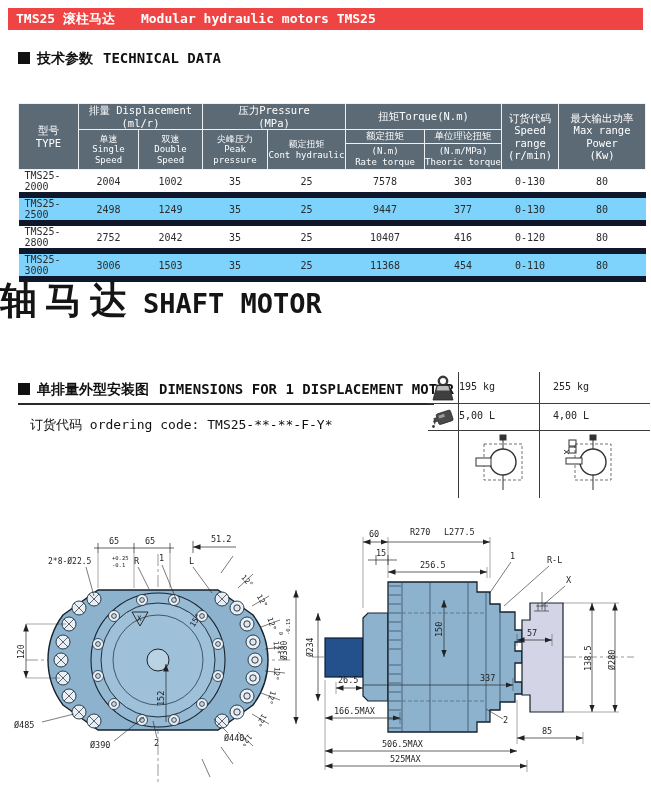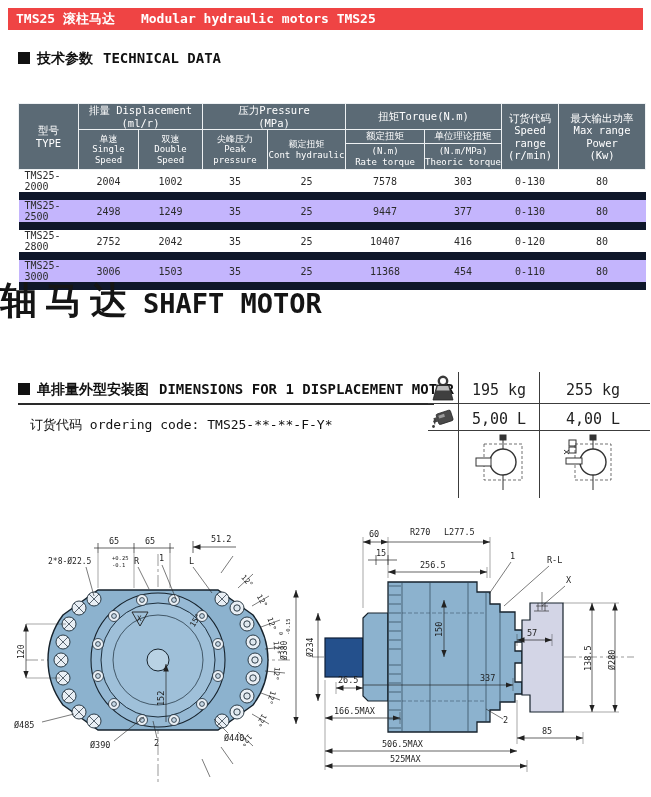--- a/index.html
+++ b/index.html
@@ -15,34 +15,34 @@
   .sq{display:inline-block;width:12px;height:12px;background:#111;margin-right:7px;vertical-align:-1px;}
   .sec .en{margin-left:10px;font-weight:bold;}
   .rule{height:2px;background:#2a2a2a;}
   
   table.spec{border-collapse:collapse;table-layout:fixed;width:627px;font-size:10px;}
   table.spec th{background:#5b6a75;color:#fff;font-weight:normal;border:1px solid #eef1f3;
                 padding:0;text-align:center;vertical-align:middle;line-height:1.15;}
   table.spec .h1{font-size:10.5px;height:26px;}
   table.spec .h2{font-size:9.5px;height:14px;}
   table.spec .h3{font-size:9px;height:26px;}
-  table.spec td{text-align:center;color:#2b2b2b;height:17px;border-bottom:8px solid #0f172a;padding:0;}
+  table.spec td{text-align:center;color:#2b2b2b;height:17px;border-bottom:6px solid #0f172a;padding:0;}
   table.spec td.type{text-align:left;padding-left:6px;}
   table.spec tr.odd td{background:#fff;}
-  table.spec tr.even td{background:#c4b5fd;}
+  table.spec tr.even td{background:#7dd3fc;}
   
   .bigtitle{left:0;top:276px;width:651px;text-align:left;white-space:nowrap;}
   .bigtitle .zh{font-size:37px;font-weight:bold;letter-spacing:8px;color:#151515;}
   .bigtitle .en{font-size:27px;font-weight:bold;margin-left:8px;color:#151515;}
   .ordering{font-size:13px;color:#111;white-space:nowrap;margin-left:12px;}
   
   .specbox{left:428px;top:372px;width:222px;height:128px;}
   .specbox .vline{position:absolute;width:1px;background:#3c3c3c;top:0;height:126px;}
   .specbox .hline{position:absolute;height:1px;background:#3c3c3c;left:0;width:222px;}
-  .specbox .val{position:absolute;font-size:15px;color:#222;text-align:center;width:80px;}
+  .specbox .val{position:absolute;font-size:10px;color:#222;width:80px;}
   svg text{font-family:"DejaVu Sans Mono","Liberation Mono",monospace;fill:#1d1d1d;}
 </style>
 </head>
 <body>
 
 <div id="page">
 
   <div class="abs topbar">
     <span>TMS25 滚柱马达</span><span class="gap"></span><span>Modular hydraulic motors TMS25</span>
   </div>

